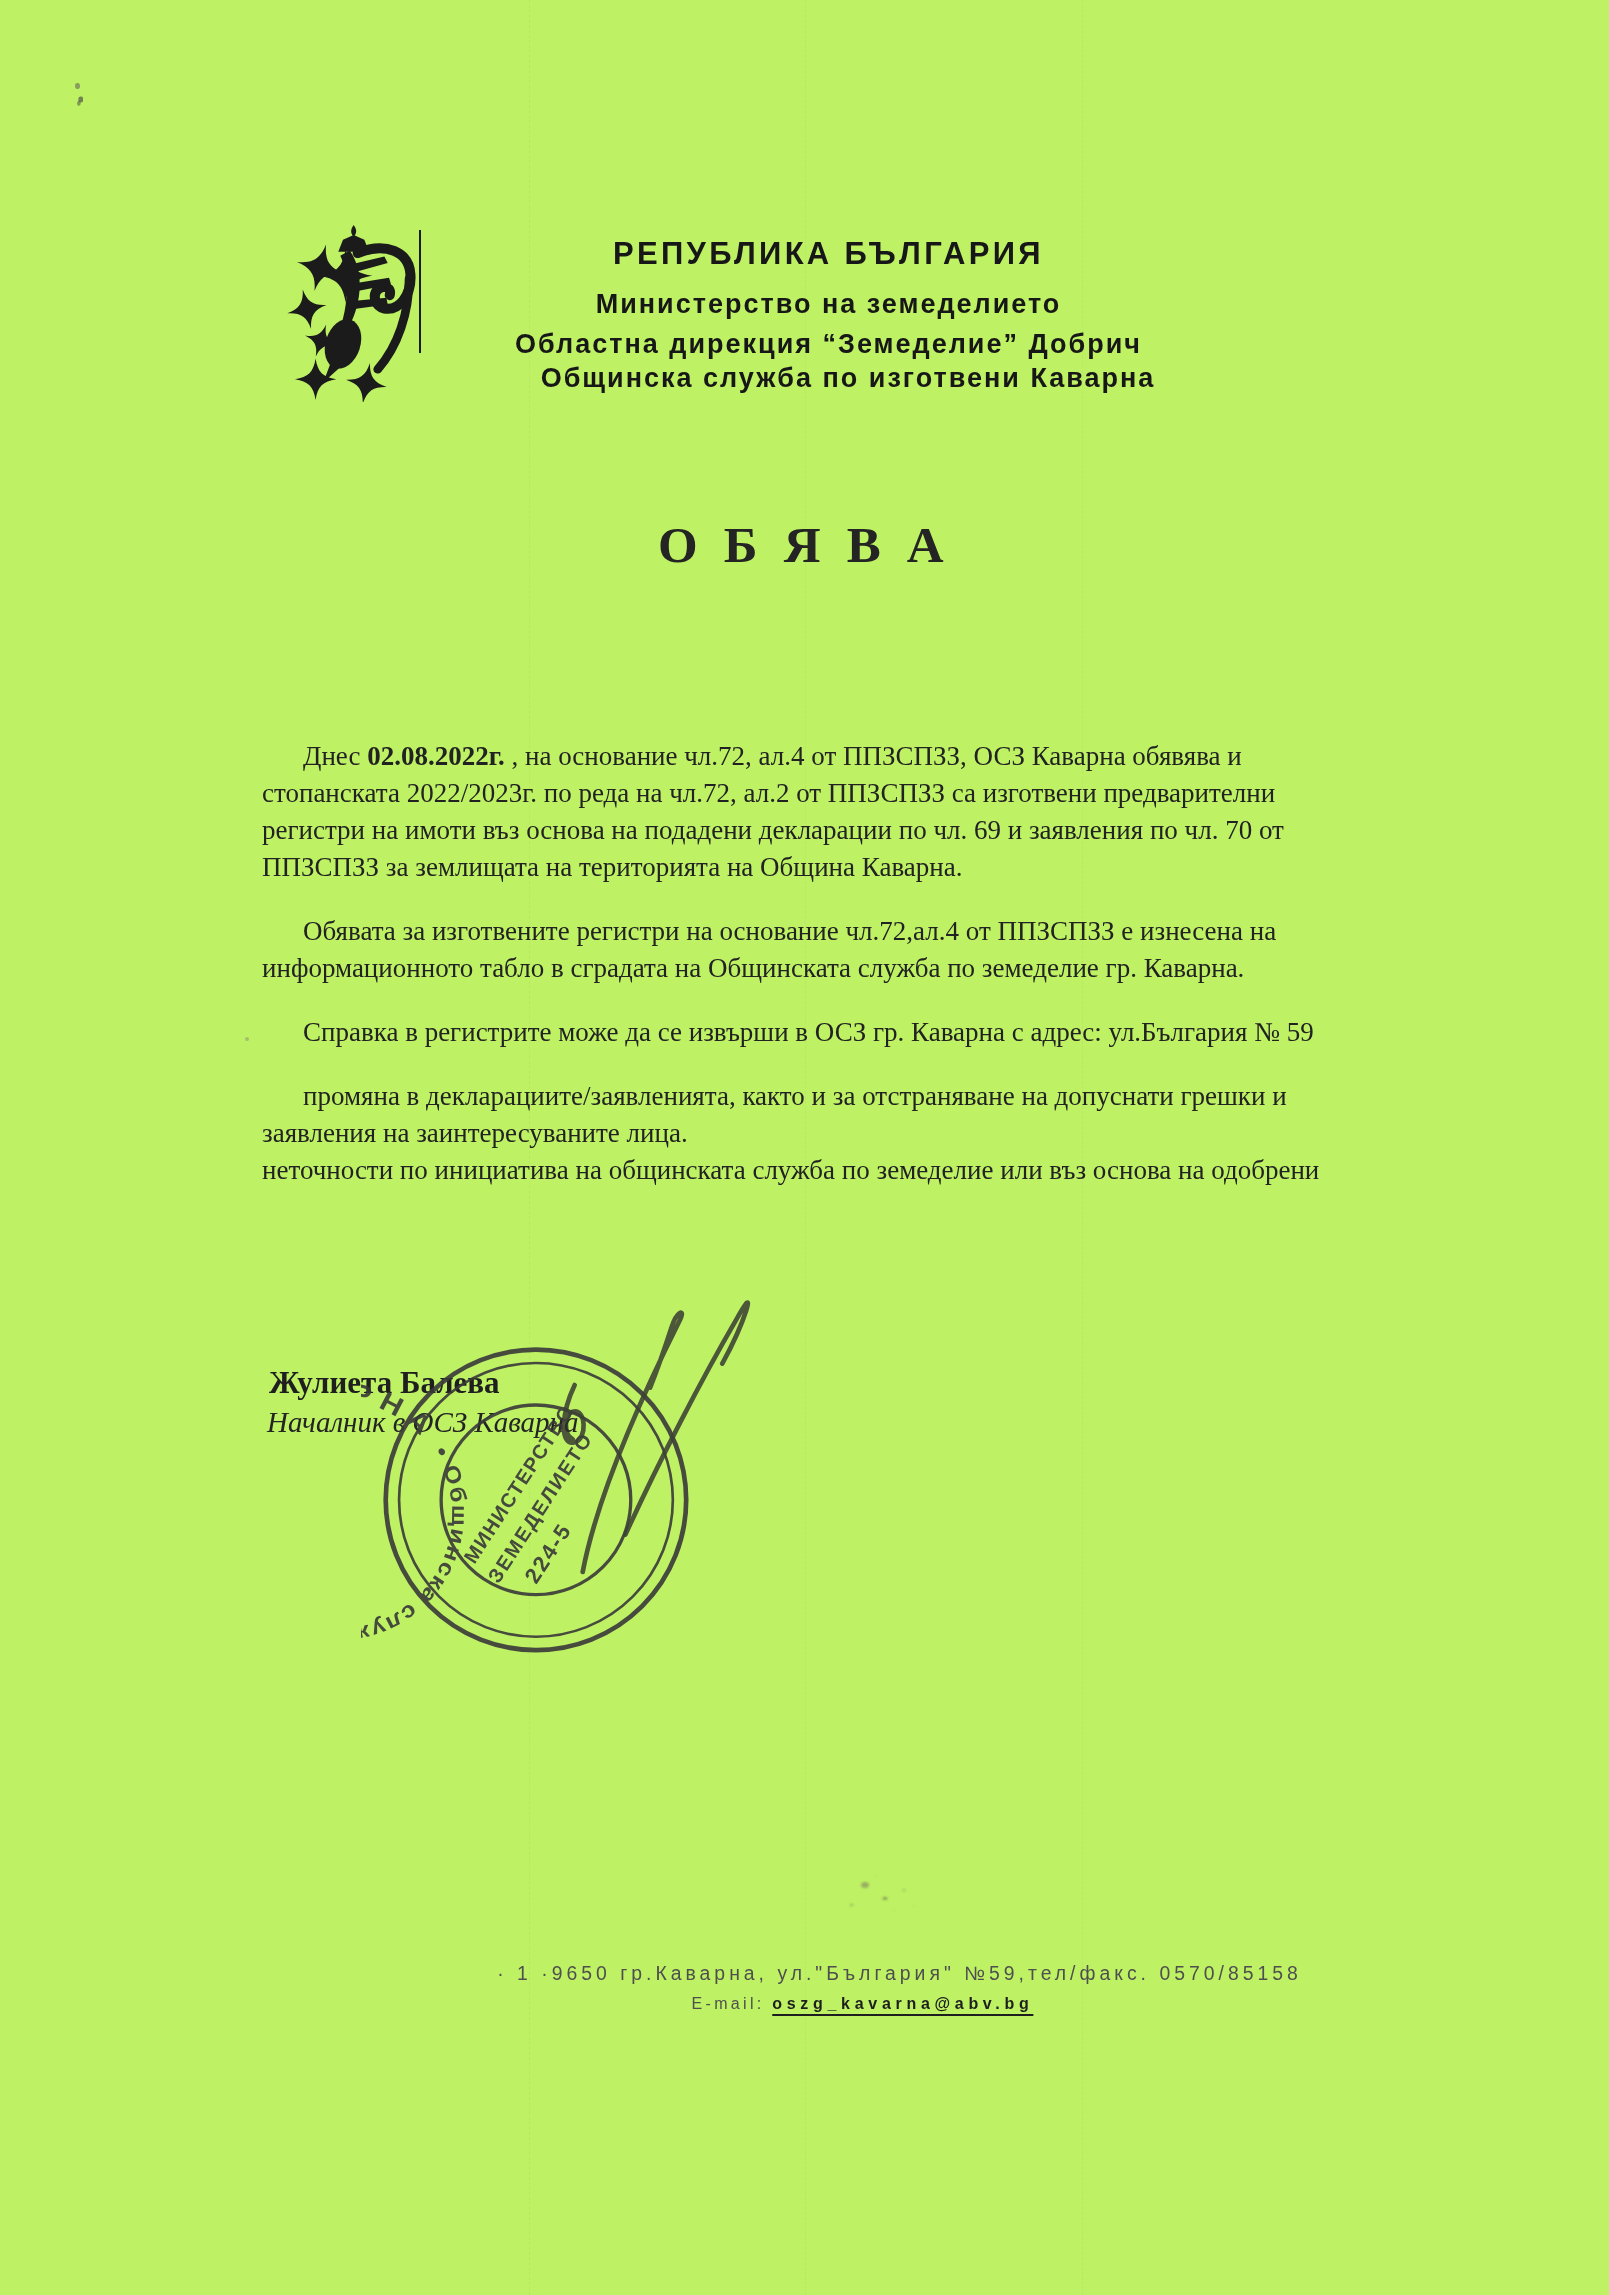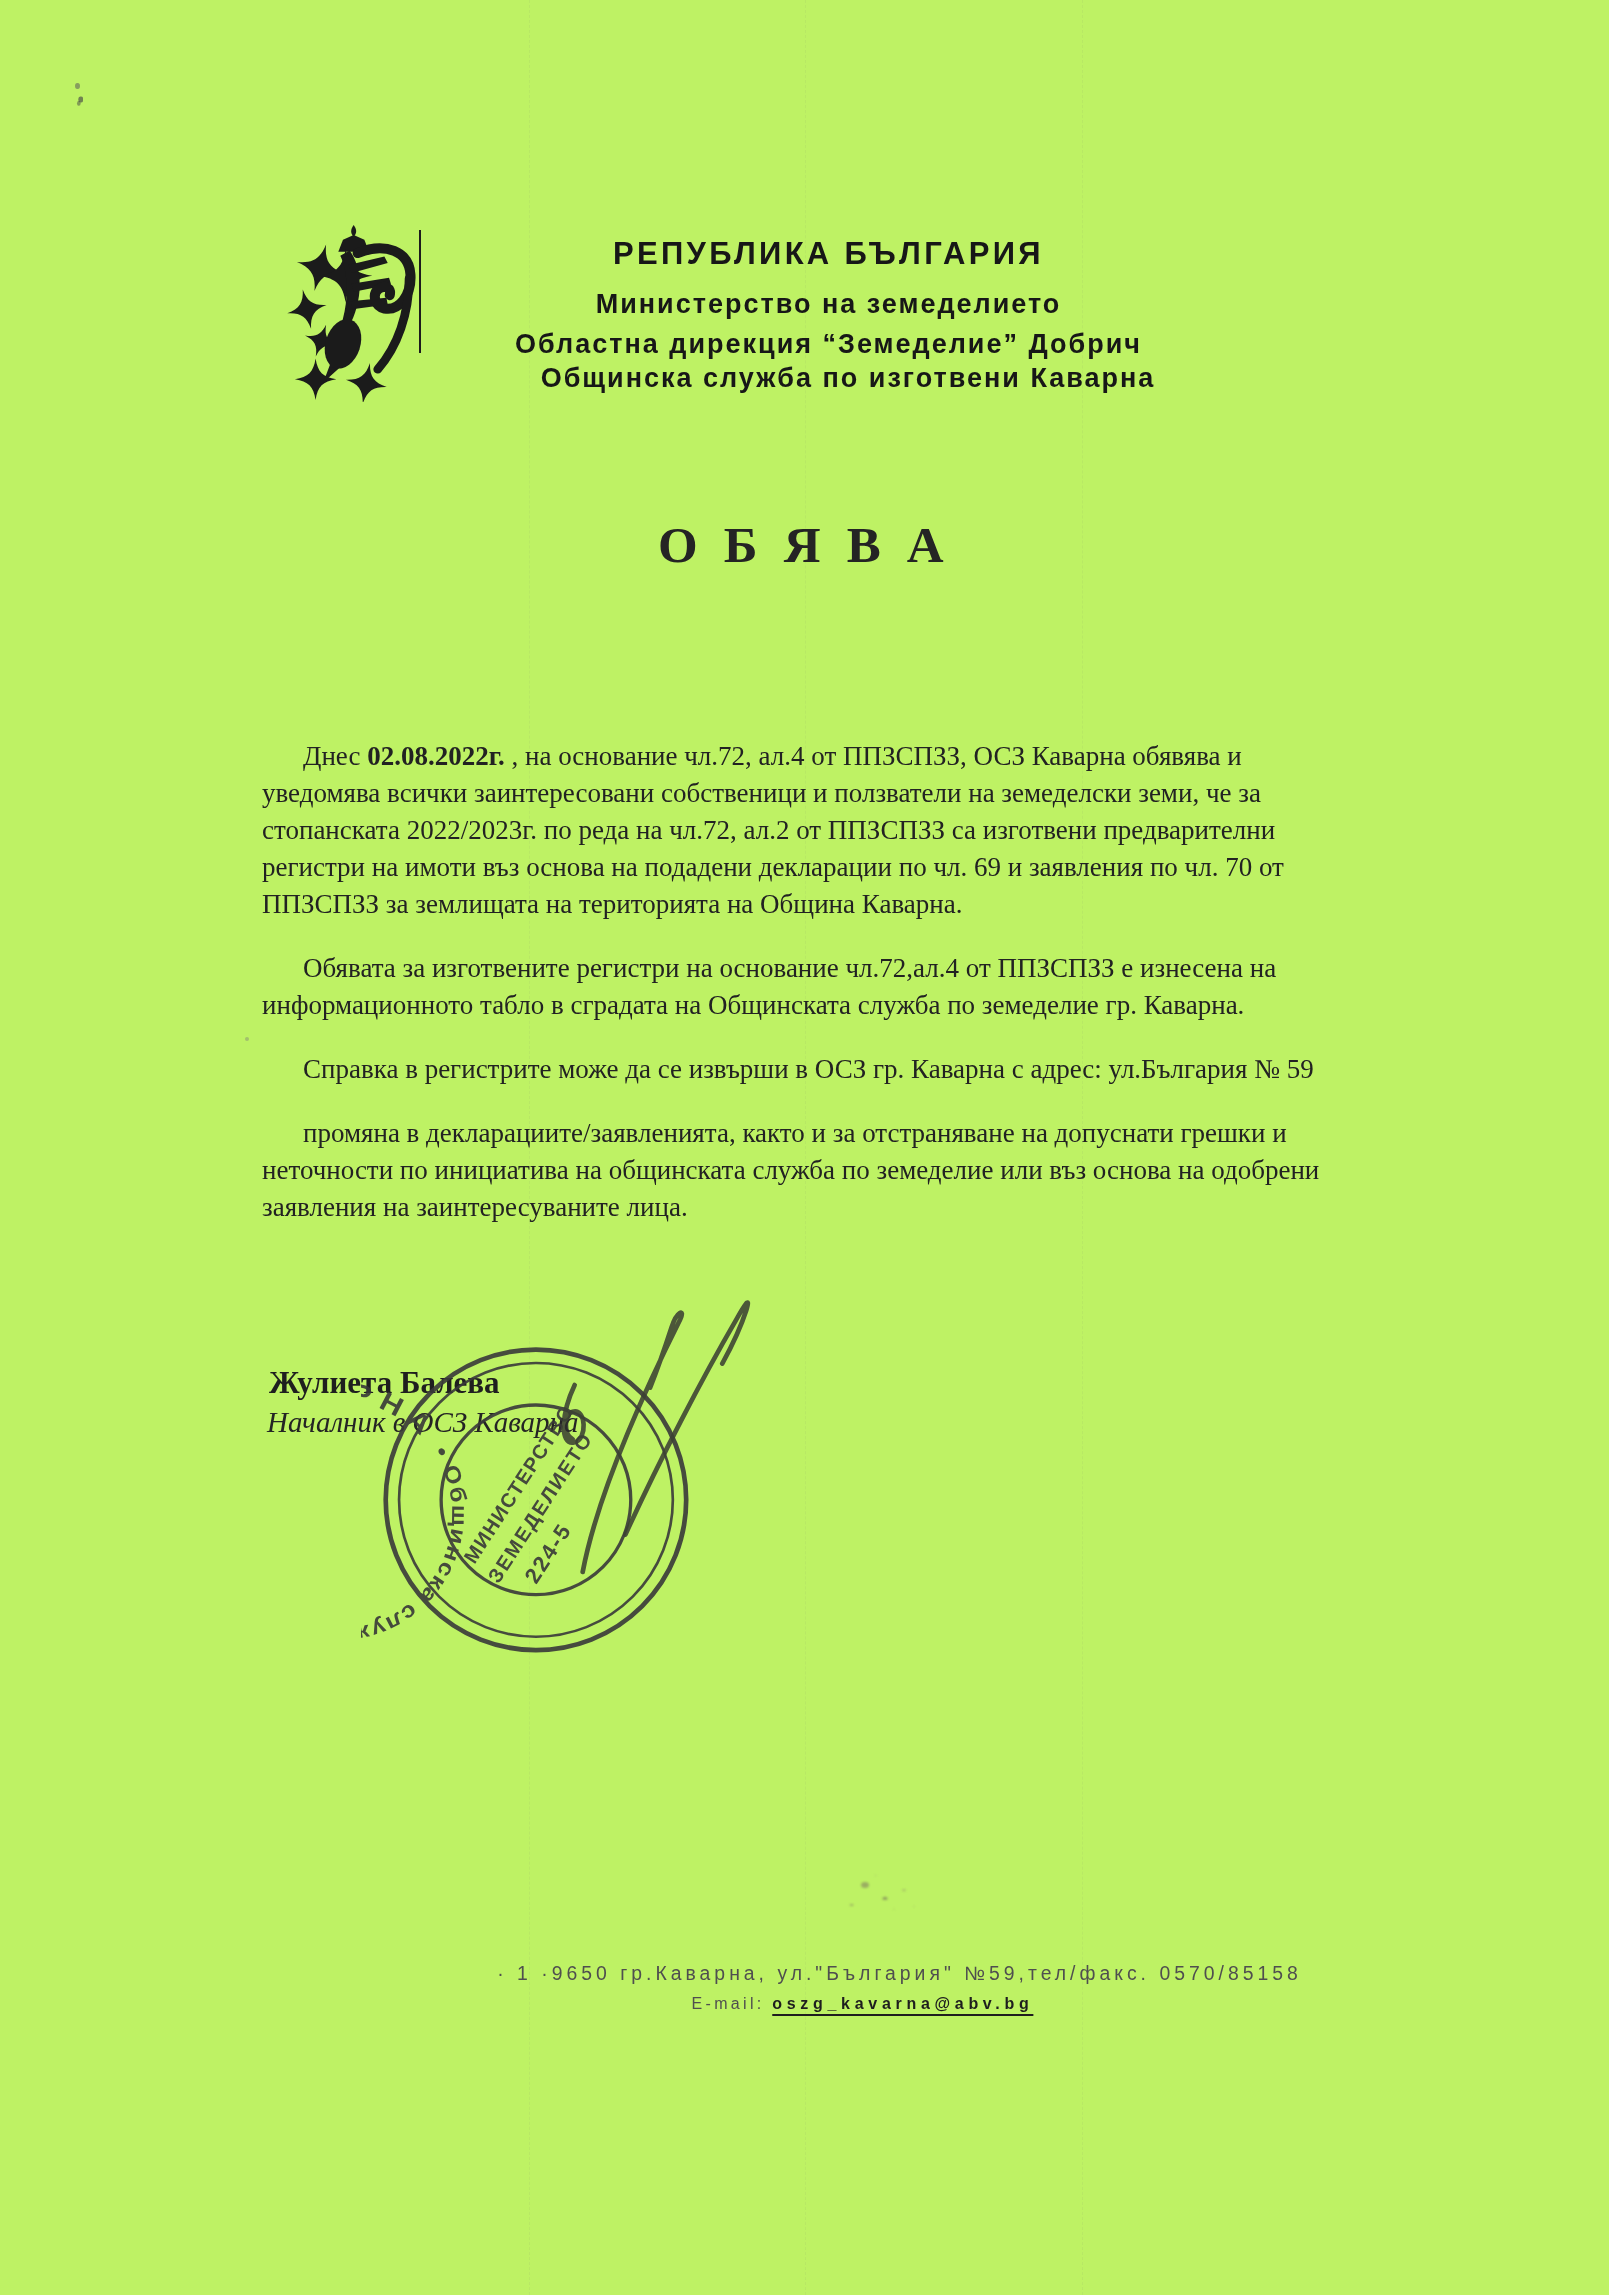--- a/index.html
+++ b/index.html
@@ -121,39 +121,38 @@
     <div class="hline3">Областна дирекция “Земеделие” Добрич</div>
     <div class="hline4">Общинска служба по изготвени Каварна</div>
   </div>
 
   <div class="doc-title">О Б Я В А</div>
 
   <div class="body-text">
     <div class="para">
 
     <div class="line"><span>Днес </span><span class="bold">02.08.2022г.</span><span> , на основание чл.72, ал.4 от ППЗСПЗЗ, ОСЗ Каварна обявява и</span></div>
-        <div class="line">уведомява всички заинтересовани собственици и ползватели на земеделски земи, че за</div>
         <div class="line">стопанската 2022/2023г. по реда на чл.72, ал.2 от ППЗСПЗЗ са изготвени предварителни</div>
         <div class="line">регистри на имоти въз основа на подадени декларации по чл. 69 и заявления по чл. 70 от</div>
         <div class="line">ППЗСПЗЗ за землищата на територията на Община Каварна.</div>
       </div>
     <div class="para">
 
     <div class="line">Обявата за изготвените регистри на основание чл.72,ал.4 от ППЗСПЗЗ е изнесена на</div>
         <div class="line">информационното табло в сградата на Общинската служба по земеделие гр. Каварна.</div>
       </div>
     <div class="para">
 
     <div class="line">Справка в регистрите може да се извърши в ОСЗ  гр. Каварна с адрес: ул.България № 59</div>
       </div>
     <div class="para">
 
         <div class="line">промяна в декларациите/заявленията, както и за отстраняване на допуснати грешки и</div>
+        <div class="line">заявления на заинтересуваните лица.</div>
         <div class="line">неточности по инициатива на общинската служба по земеделие или въз основа на одобрени</div>
-        <div class="line">заявления на заинтересуваните лица.</div>
       </div>
   </div>
 
   <div class="sig-name">Жулиета Балева</div>
   <div class="sig-title">Началник в ОСЗ Каварна</div>
 
   <div class="stamp">
     <svg viewBox="0 0 620 600" width="414" height="401">
       <defs>
         <path id="ringPath" d="M 108 248 A 170 170 0 1 1 107.8 247.7"></path>

